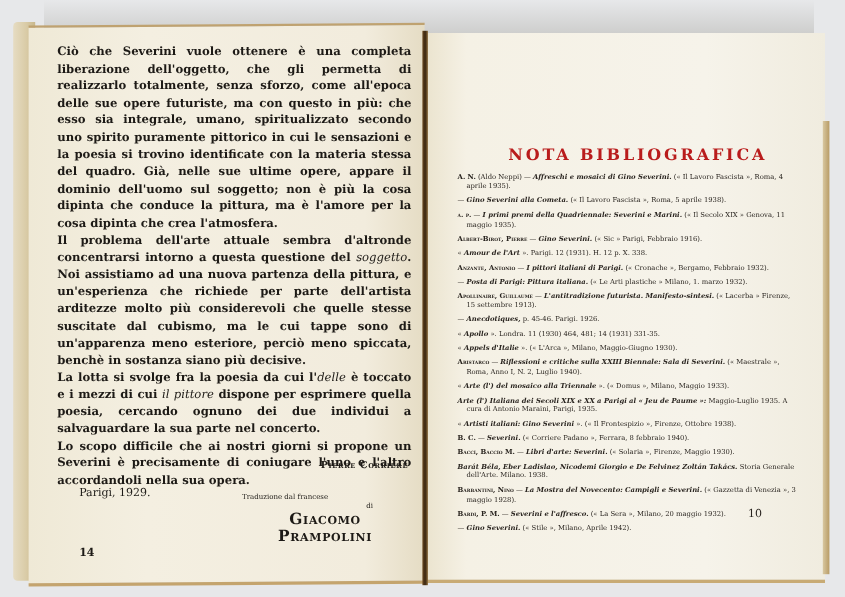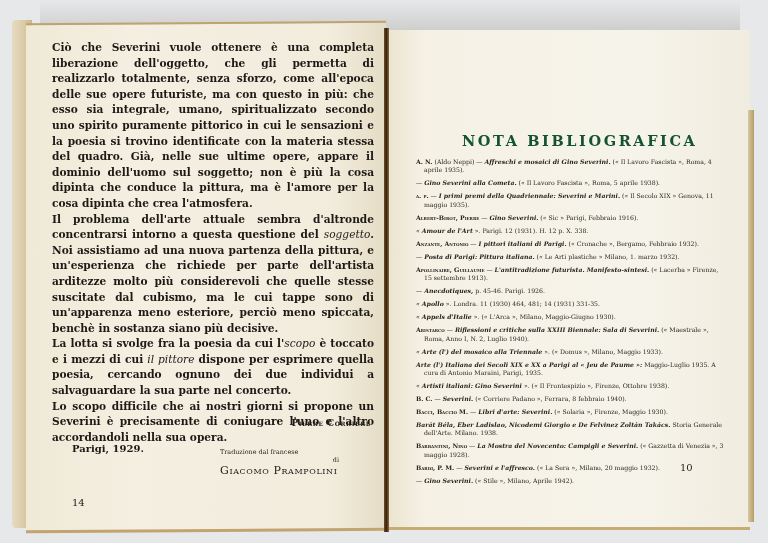--- a/index.html
+++ b/index.html
@@ -66,37 +66,37 @@
     text-align: center;
     color: #1d1a16;
   }
   .sig-author {
     font-size: 8.6px; font-weight: bold; letter-spacing: 0.6px;
     font-variant: small-caps; text-align: right; padding-right: 4px;
   }
   .sig-trans { font-size: 6.4px; margin-top: 20px; text-align: left; padding-right: 10px; }
   .sig-di { font-size: 6.4px; text-align: right; padding-right: 36px; }
   .sig-translator {
-    font-size: 11px; font-weight: normal; letter-spacing: 0.6px;
-    font-variant: small-caps; text-align: left; padding-right: 4px;
+    font-size: 14px; font-weight: bold; letter-spacing: 0.6px;
+    font-variant: small-caps; text-align: center; padding-right: 4px;
   }
   .place-date {
     position: absolute; left: 72px; top: 443px;
-    font-size: 10px; font-weight: bold; color: #1d1a16;
+    font-size: 10px; font-weight: normal; color: #1d1a16;
   }
   .page-num-left {
     position: absolute; left: 72px; top: 497px;
-    font-size: 10px; font-weight: normal; color: #1d1a16;
+    font-size: 10px; font-weight: bold; color: #1d1a16;
   }
 
   
   .biblio-title {
     position: absolute; left: 462px; top: 132px;
     font-size: 14.5px; font-weight: bold; letter-spacing: 2.6px;
-    color: #14532d;
+    color: #b91c1c;
   }
   .biblio-list {
     position: absolute; left: 416px; top: 158px; width: 308px;
     list-style: none;
     font-size: 6.2px; line-height: 8.4px; color: #2a2520;
   }
   .biblio-list li {
     margin-bottom: 4.6px;
     padding-left: 8px; text-indent: -8px;
   }
@@ -117,21 +117,21 @@
   <div class="cover-edge-left"></div>
   <div class="page page-left"></div>
   <div class="page page-right"></div>
   <div class="right-edge"></div>
   <div class="spine"></div>
 </div>
 
 <div class="left-text" id="left-text">
     <p><span>Ciò che Severini vuole ottenere è una completa liberazione dell'oggetto, che gli permetta di realizzarlo totalmente, senza sforzo, come all'epoca delle sue opere futuriste, ma con questo in più: che esso sia integrale, umano, spiritualizzato secondo uno spirito puramente pittorico in cui le sensazioni e la poesia si trovino identificate con la materia stessa del quadro. Già, nelle sue ultime opere, appare il dominio dell'uomo sul soggetto; non è più la cosa dipinta che conduce la pittura, ma è l'amore per la cosa dipinta che crea l'atmosfera.</span></p>
     <p><span>Il problema dell'arte attuale sembra d'altronde concentrarsi intorno a questa questione del </span><em>soggetto</em><span>. Noi assistiamo ad una nuova partenza della pittura, e un'esperienza che richiede per parte dell'artista arditezze molto più considerevoli che quelle stesse suscitate dal cubismo, ma le cui tappe sono di un'apparenza meno esteriore, perciò meno spiccata, benchè in sostanza siano più decisive.</span></p>
-    <p><span>La lotta si svolge fra la poesia da cui l'</span><em>scopo</em><span> è toccato e i mezzi di cui </span><em>il pittore</em><span> dispone per esprimere quella poesia, cercando ognuno dei due individui a salvaguardare la sua parte nel concerto.</span></p>
+    <p><span>La lotta si svolge fra la poesia da cui l'</span><em>delle</em><span> è toccato e i mezzi di cui </span><em>il pittore</em><span> dispone per esprimere quella poesia, cercando ognuno dei due individui a salvaguardare la sua parte nel concerto.</span></p>
     <p><span>Lo scopo difficile che ai nostri giorni si propone un Severini è precisamente di coniugare l'uno e l'altro accordandoli nella sua opera.</span></p>
   </div>
 
 <div class="signature">
   <div class="sig-author">Pierre Corriere</div>
   <div class="sig-trans">Traduzione dal francese</div>
   <div class="sig-di">di</div>
   <div class="sig-translator">Giacomo Prampolini</div>
 </div>
 

